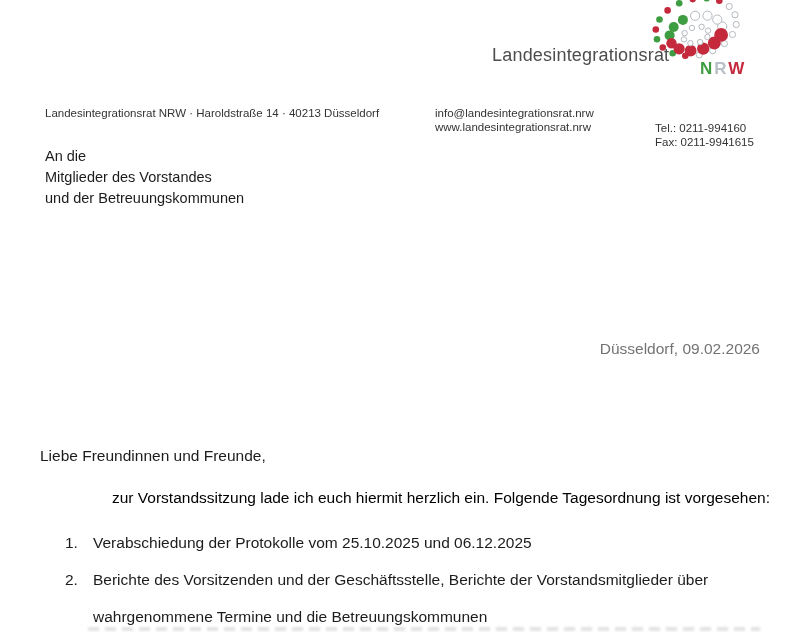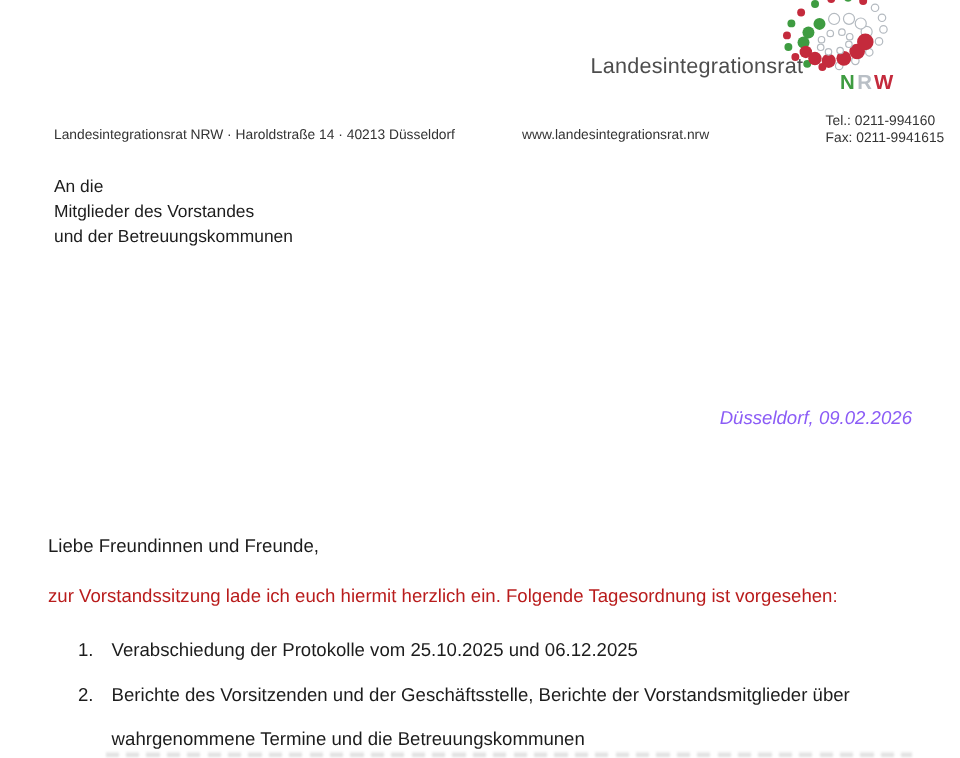--- a/index.html
+++ b/index.html
@@ -20,39 +20,39 @@
   .abbr-n{color:#3e9c41;}
   .abbr-r{color:#b9bfc6;}
   .abbr-w{color:#c42a3c;}
   .sender-line{
     position:absolute;left:45px;top:107px;font-size:11.5px;color:#333;white-space:nowrap;
   }
   .contact-block{
     position:absolute;left:435px;top:107px;font-size:11.5px;color:#333;line-height:13.5px;
   }
   .telfax-block{
-    position:absolute;left:655px;top:95px;font-size:11.5px;color:#333;line-height:13.5px;margin-left:33px;
+    position:absolute;left:655px;top:122px;font-size:11.5px;color:#333;line-height:13.5px;
   }
   
   .recipient{
     position:absolute;left:45px;top:146px;font-size:14.5px;line-height:21px;color:#1c1c1c;
   }
   
   .dateline{
-    position:absolute;right:40px;top:340px;font-size:15.5px;color:#8b5cf6;font-style:italic;
+    position:absolute;right:40px;top:340px;font-size:15.5px;color:#737373;
   }
   .subject{
     position:absolute;left:40px;top:374px;width:722px;
     font-size:15.5px;font-weight:bold;line-height:32px;color:#111;
   }
   .salutation{
     position:absolute;left:40px;top:447px;font-size:15.5px;color:#1c1c1c;
   }
   .intro{
-    position:absolute;left:40px;top:489px;width:730px;font-size:15.5px;color:#b91c1c;
+    position:absolute;left:40px;top:489px;width:730px;font-size:15.5px;color:#000000;text-align:right;
   }
   .agenda{
     position:absolute;left:65px;top:524px;width:700px;font-size:15.5px;color:#1c1c1c;
   }
   .agenda-item{display:flex;align-items:flex-start;line-height:37px;}
   .agenda-num{width:28px;flex:0 0 28px;}
   .agenda-text{flex:1;}
   
   .cutoff-line{
     position:absolute;left:88px;top:627px;width:672px;height:4px;
@@ -108,20 +108,21 @@
         <circle cx="57.4" cy="36.9" r="2.7" fill="#fff" stroke="#b4bac0" stroke-width="1"></circle>
       </svg>
     <div class="logo-name">Landesintegrationsrat</div>
     <div class="logo-abbr">
       <span class="abbr-n">N</span><span class="abbr-r">R</span><span class="abbr-w">W</span>
     </div>
 
     <div class="sender-line">Landesintegrationsrat NRW · Haroldstraße 14 · 40213 Düsseldorf</div>
 
     <div class="contact-block">
+      <div>info@landesintegrationsrat.nrw</div>
       <div>www.landesintegrationsrat.nrw</div>
     </div>
 
     <div class="telfax-block">
       <div>Tel.: 0211-994160</div>
       <div>Fax: 0211-9941615</div>
     </div>
   </div>
 
   <div class="recipient">

